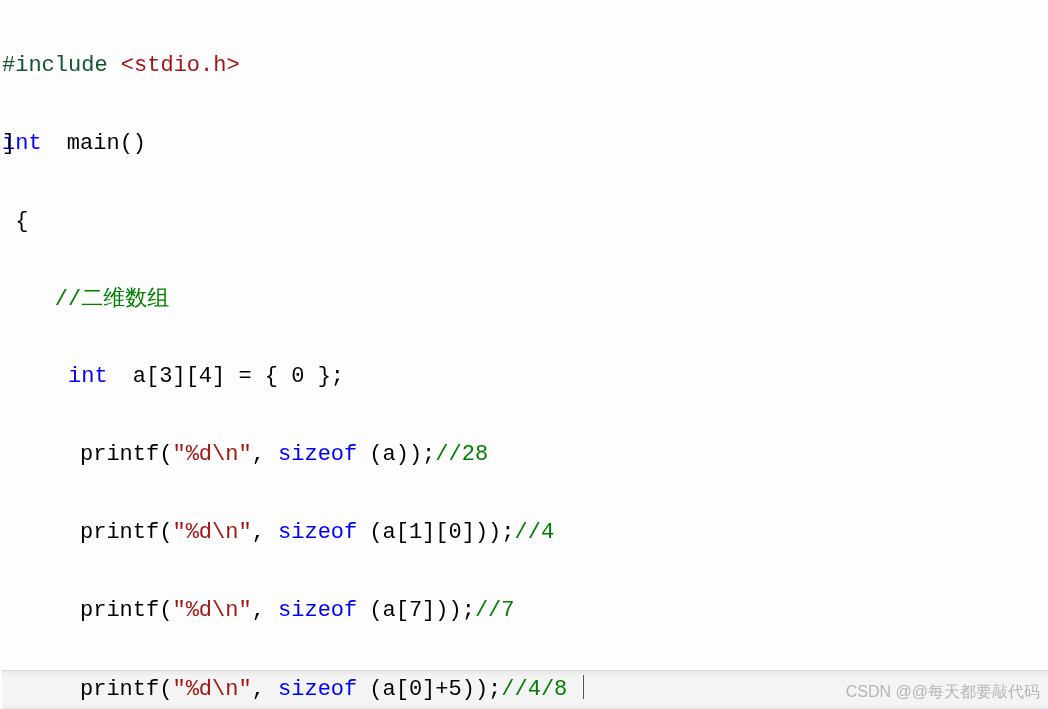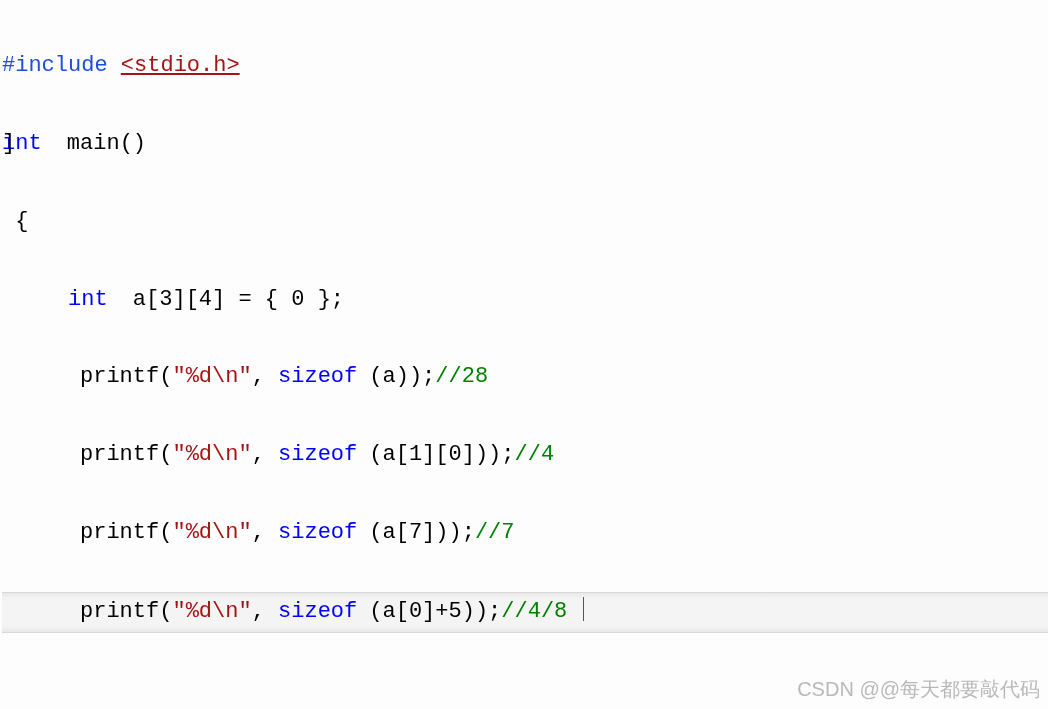--- a/index.html
+++ b/index.html
@@ -25,22 +25,22 @@
       display: block;
       position: relative;
     }
     .highlight-line {
       background: linear-gradient(to bottom, #e8e8e8 0%, #f4f4f4 15%, #f4f4f4 85%, #e8e8e8 100%);
       border-top: 1px solid #d8d8d8;
       border-bottom: 1px solid #d8d8d8;
       width: 100%;
       display: inline-block;
     }
-    .preproc { color: #1d4ed8; }
-    .include-path { color: #a31515; text-decoration: underline; }
+    .preproc { color: #14532d; }
+    .include-path { color: #a31515; }
     .keyword { color: #0000ff; text-align: right; }
     .ident { color: #000000; padding-left: 12px; }
     .paren { color: #000000; }
     .brace { color: #000000; }
     .comment { color: #008000; }
     .string { color: #a31515; }
     .operator { color: #000000; }
     .cursor-bar {
       display: inline-block;
       width: 1px;
@@ -49,36 +49,37 @@
       vertical-align: middle;
       margin-left: 2px;
       position: relative;
       top: -2px;
     }
     .watermark {
       position: absolute;
       right: 8px;
       bottom: 6px;
       color: rgba(130,130,130,0.55);
-      font-size: 20px;
+      font-size: 16px;
       font-family: "Microsoft YaHei", sans-serif;
     }
     .bracket-left {
       position: absolute;
       left: 0;
       color: #000;
     }
   </style>
 </head>
 <body>
 
 <div class="code-container">
 <span class="line"><span class="preproc">#include </span><span class="include-path">&lt;stdio.h&gt;</span></span>
 <span class="line"><span class="bracket-left">]</span><span class="keyword">int</span><span> </span><span class="ident">main</span><span class="paren">()</span></span>
 <span class="line"> <span class="brace">{</span></span>
+<span class="line"><span>    </span><span class="comment">//二维数组</span></span>
 <span class="line"><span>     </span><span class="keyword">int</span><span class="ident"> a[3][4] = { 0 };</span></span>
 <span class="line"><span>     </span><span class="ident">printf</span><span class="paren">(</span><span class="string">"%d\n"</span><span class="operator">, </span><span class="keyword">sizeof</span><span class="ident">(a));</span><span class="comment">//28</span></span>
 <span class="line"><span>     </span><span class="ident">printf</span><span class="paren">(</span><span class="string">"%d\n"</span><span class="operator">, </span><span class="keyword">sizeof</span><span class="ident">(a[1][0]));</span><span class="comment">//4</span></span>
 <span class="line"><span>     </span><span class="ident">printf</span><span class="paren">(</span><span class="string">"%d\n"</span><span class="operator">, </span><span class="keyword">sizeof</span><span class="ident">(a[7]));</span><span class="comment">//7</span></span>
 <span class="line highlight-line"><span>     </span><span class="ident">printf</span><span class="paren">(</span><span class="string">"%d\n"</span><span class="operator">, </span><span class="keyword">sizeof</span><span class="ident">(a[0]+5));</span><span class="comment">//4/8 </span><span class="cursor-bar"></span></span>
 
 
 
 
 

